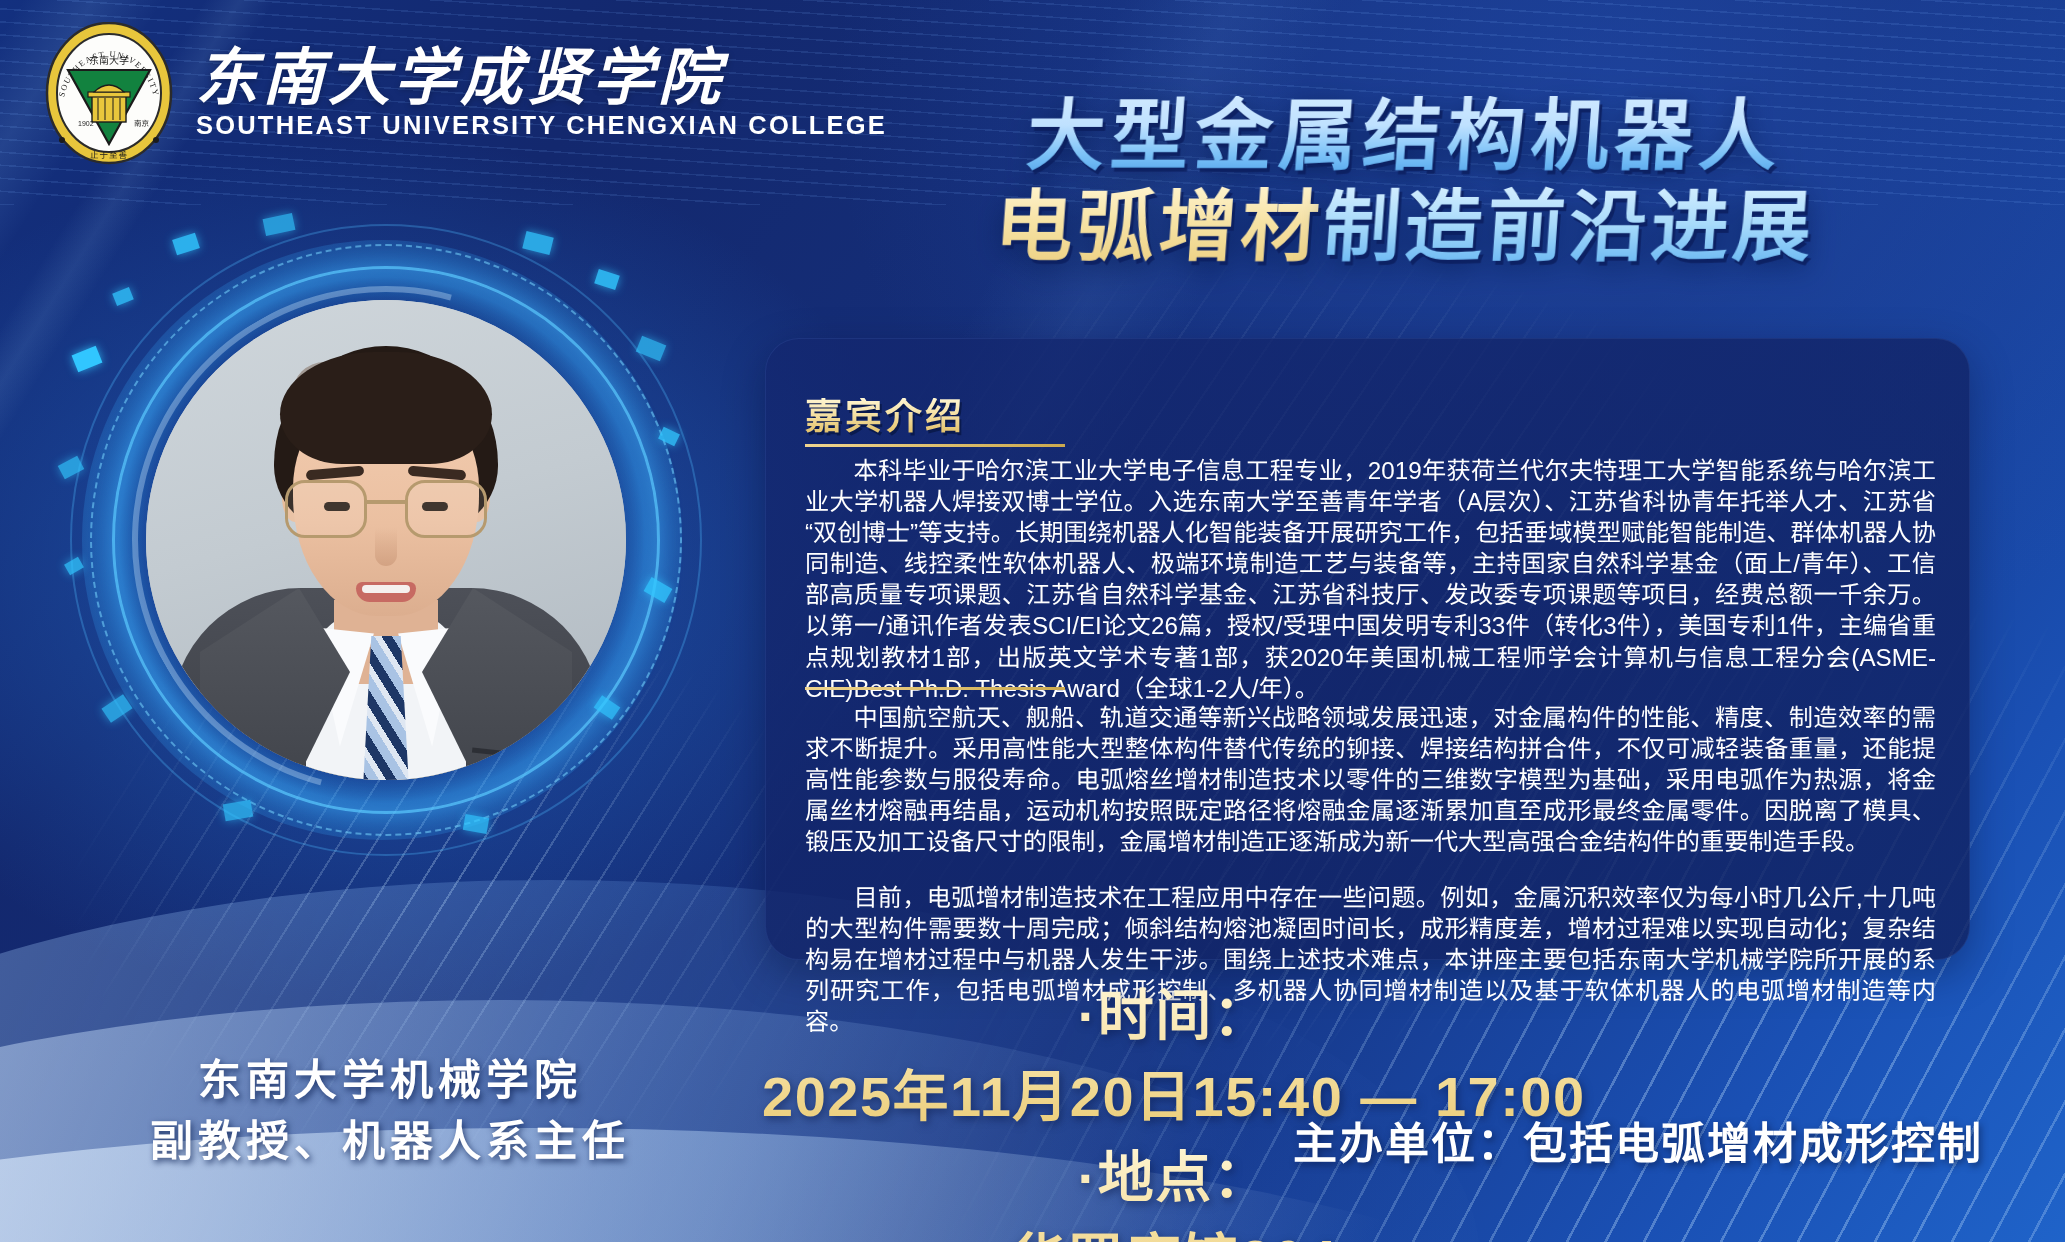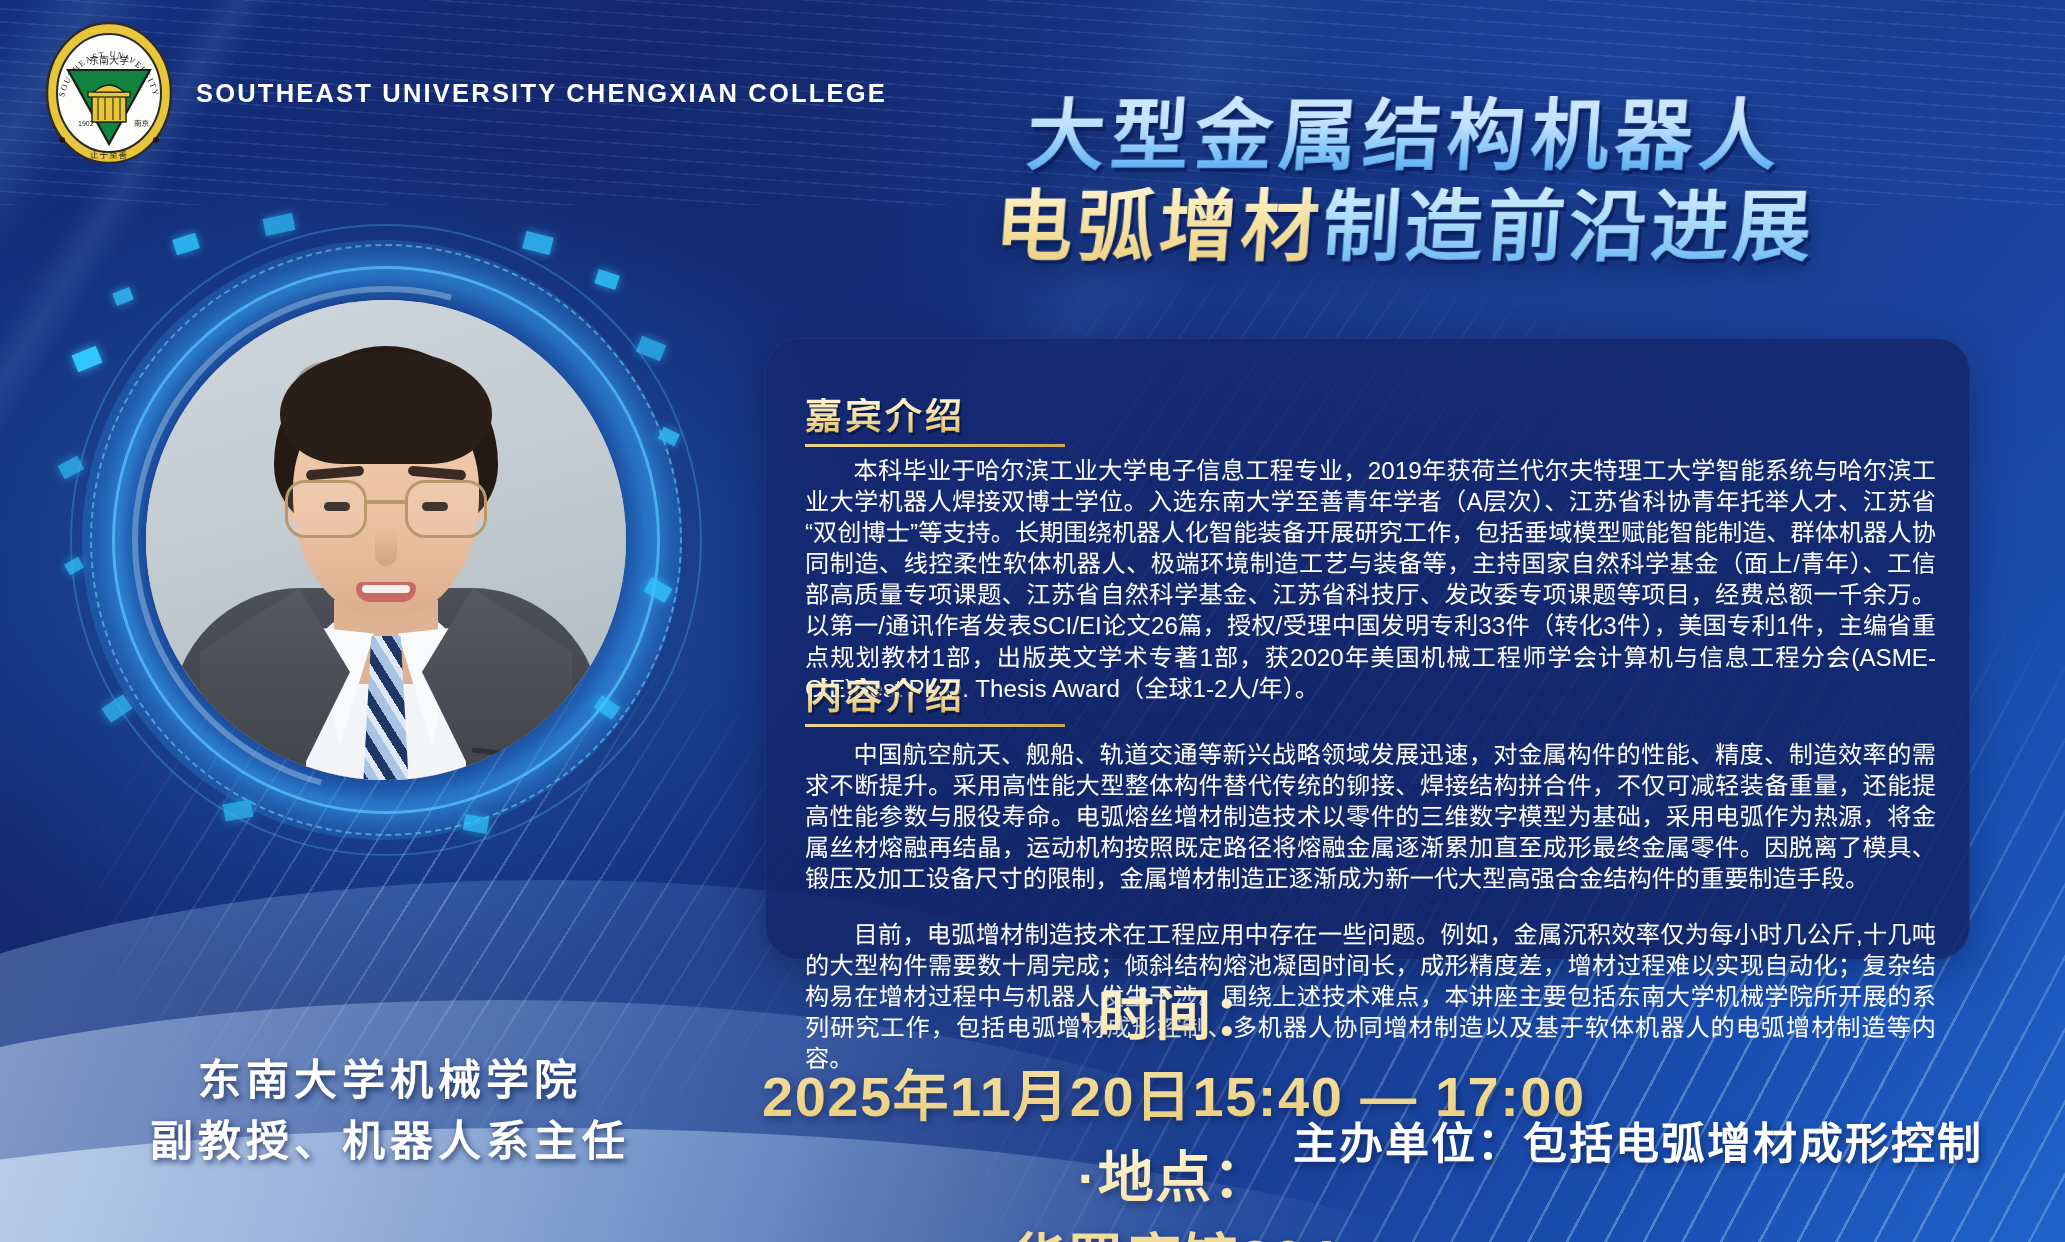--- a/index.html
+++ b/index.html
@@ -263,20 +263,21 @@
             <line x1="76" y1="76" x2="76" y2="98"></line>
         </g>
         <text x="34" y="104" font-size="7" fill="#1b1b1b" font-family="Liberation Sans, sans-serif">1902</text>
         <text x="90" y="104" font-size="7.5" fill="#1b1b1b" font-family="Liberation Serif, serif">南京</text>
         <text x="65" y="136" font-size="8.5" text-anchor="middle" fill="#1b1b1b" font-family="Liberation Serif, serif" letter-spacing="1">止于至善</text>
         <circle cx="18" cy="118" r="3" fill="#1b1b1b"></circle>
           <circle cx="112" cy="118" r="3" fill="#1b1b1b"></circle>
       </svg>
     </div>
     <div class="logo-text">
+      <div class="logo-cn">东南大学成贤学院</div>
       <div class="logo-en">SOUTHEAST UNIVERSITY CHENGXIAN COLLEGE</div>
     </div>
   </div>
 
   <div class="title-wrap">
     <div class="title-l1">大型金属结构机器人</div>
     <div class="title-l2">
       <span class="t2-gold">电弧增材</span><span class="t2-blue">制造前沿进展</span>
     </div>
   </div>
@@ -342,21 +343,20 @@
 
   <div class="panel">
 
     <div class="sec" style="top:26px;">
       <div class="sec-head">嘉宾介绍</div>
       <div class="sec-rule"></div>
       <p class="para">本科毕业于哈尔滨工业大学电子信息工程专业，2019年获荷兰代尔夫特理工大学智能系统与哈尔滨工业大学机器人焊接双博士学位。入选东南大学至善青年学者（A层次）、江苏省科协青年托举人才、江苏省“双创博士”等支持。长期围绕机器人化智能装备开展研究工作，包括垂域模型赋能智能制造、群体机器人协同制造、线控柔性软体机器人、极端环境制造工艺与装备等，主持国家自然科学基金（面上/青年）、工信部高质量专项课题、江苏省自然科学基金、江苏省科技厅、发改委专项课题等项目，经费总额一千余万。以第一/通讯作者发表SCI/EI论文26篇，授权/受理中国发明专利33件（转化3件），美国专利1件，主编省重点规划教材1部，出版英文学术专著1部，获2020年美国机械工程师学会计算机与信息工程分会(ASME-CIE)Best Ph.D. Thesis Award（全球1-2人/年）。</p>
     </div>
 
     <div class="sec" style="top:306px;">
-      <div class="sec-head">内容介绍</div>
       <div class="sec-rule"></div>
       <p class="para first">中国航空航天、舰船、轨道交通等新兴战略领域发展迅速，对金属构件的性能、精度、制造效率的需求不断提升。采用高性能大型整体构件替代传统的铆接、焊接结构拼合件，不仅可减轻装备重量，还能提高性能参数与服役寿命。电弧熔丝增材制造技术以零件的三维数字模型为基础，采用电弧作为热源，将金属丝材熔融再结晶，运动机构按照既定路径将熔融金属逐渐累加直至成形最终金属零件。因脱离了模具、锻压及加工设备尺寸的限制，金属增材制造正逐渐成为新一代大型高强合金结构件的重要制造手段。</p>
       <p class="para">目前，电弧增材制造技术在工程应用中存在一些问题。例如，金属沉积效率仅为每小时几公斤,十几吨的大型构件需要数十周完成；倾斜结构熔池凝固时间长，成形精度差，增材过程难以实现自动化；复杂结构易在增材过程中与机器人发生干涉。围绕上述技术难点，本讲座主要包括东南大学机械学院所开展的系列研究工作，包括电弧增材成形控制、多机器人协同增材制造以及基于软体机器人的电弧增材制造等内容。</p>
     </div>
 
   </div>
 
   <div class="event">
     <div class="ev-line">
       <span>·时间：</span>

